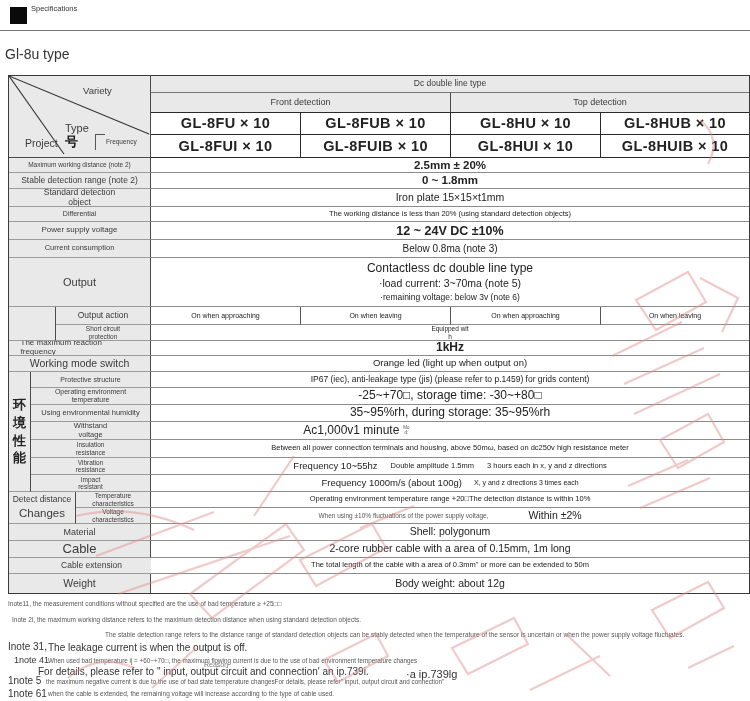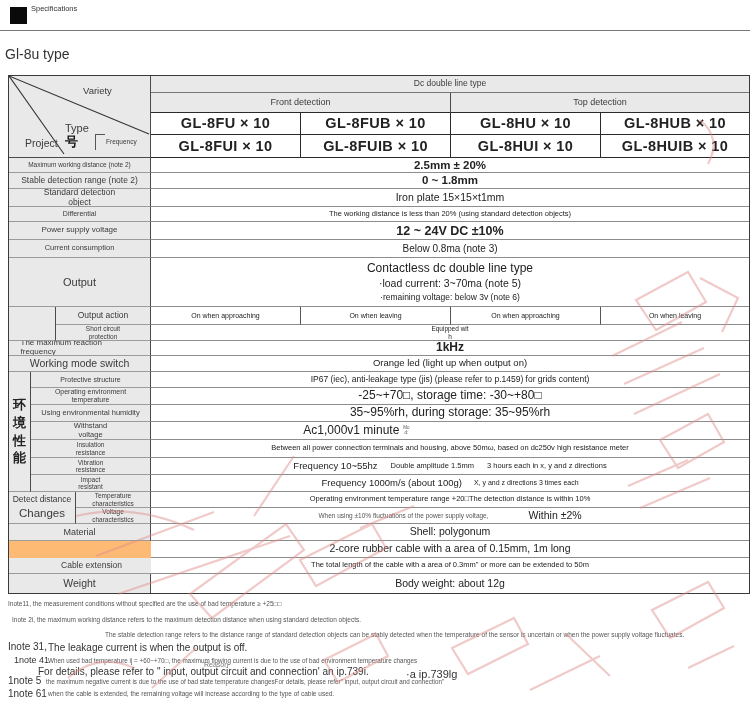--- a/index.html
+++ b/index.html
@@ -116,20 +116,21 @@
       <span style="font-size:11.5px;">Changes</span>
     </div>
     <div class="cell lbl" style="left:67px;top:416px;width:75px;height:16px;font-size:6.5px;">
         <span style="width:52px;">Temperature characteristics</span>
       </div>
     <div class="cell lbl" style="left:67px;top:432px;width:75px;height:16px;font-size:6.5px;">
         <span style="width:52px;">Voltage characteristics</span>
       </div>
 
     <div class="cell lbl" style="left:0;top:448px;width:142px;height:17px;font-size:9px;">Material</div>
+    <div class="cell lbl" style="left:0;top:465px;width:142px;height:17px;font-size:13px;">Cable</div>
     <div class="cell lbl" style="left:0;top:482px;width:166px;height:16px;font-size:8.5px;">Cable extension</div>
     <div class="cell lbl" style="left:0;top:498px;width:142px;height:19px;font-size:10.5px;border-bottom:none;">Weight</div>
 
     <div class="cell val bold" style="left:142px;top:82px;width:598px;height:15px;font-size:11.5px;">2.5mm ± 20%</div>
     <div class="cell val bold" style="left:142px;top:97px;width:598px;height:16px;font-size:11.5px;">0 ~ 1.8mm</div>
     <div class="cell val" style="left:142px;top:113px;width:598px;height:18px;font-size:10.5px;">Iron plate 15×15×t1mm</div>
     <div class="cell val" style="left:142px;top:131px;width:598px;height:15px;font-size:7.5px;">The working distance is less than 20% (using standard detection objects)</div>
     <div class="cell val bold" style="left:142px;top:146px;width:598px;height:18px;font-size:12.5px;">12 ~ 24V DC ±10%</div>
     <div class="cell val" style="left:142px;top:164px;width:598px;height:18px;font-size:10px;">Below 0.8ma (note 3)</div>
 

